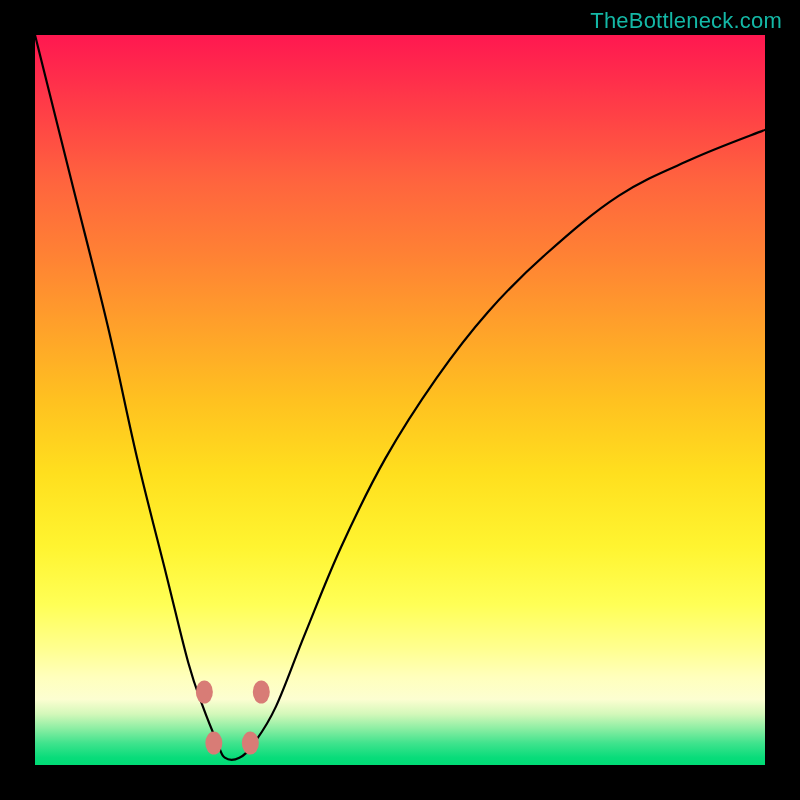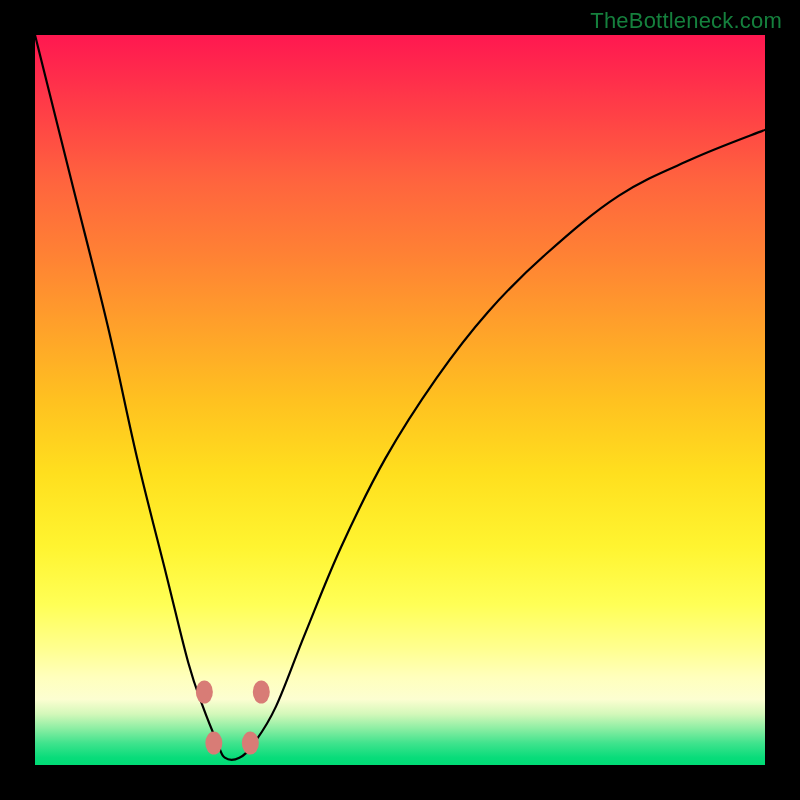--- a/index.html
+++ b/index.html
@@ -48,21 +48,21 @@
       #08dc7a 99%,
       #00db75 100%
     );
   }
   .watermark {
     position: absolute;
     top: 8px;
     right: 18px;
     font-family: Arial, Helvetica, sans-serif;
     font-size: 22px;
-    color: #15803d;
+    color: #14b8a6;
     letter-spacing: 0.2px;
     user-select: none;
   }
   .curve-svg {
     position: absolute;
     inset: 0;
     width: 730px;
     height: 730px;
   }
   .curve-path {

